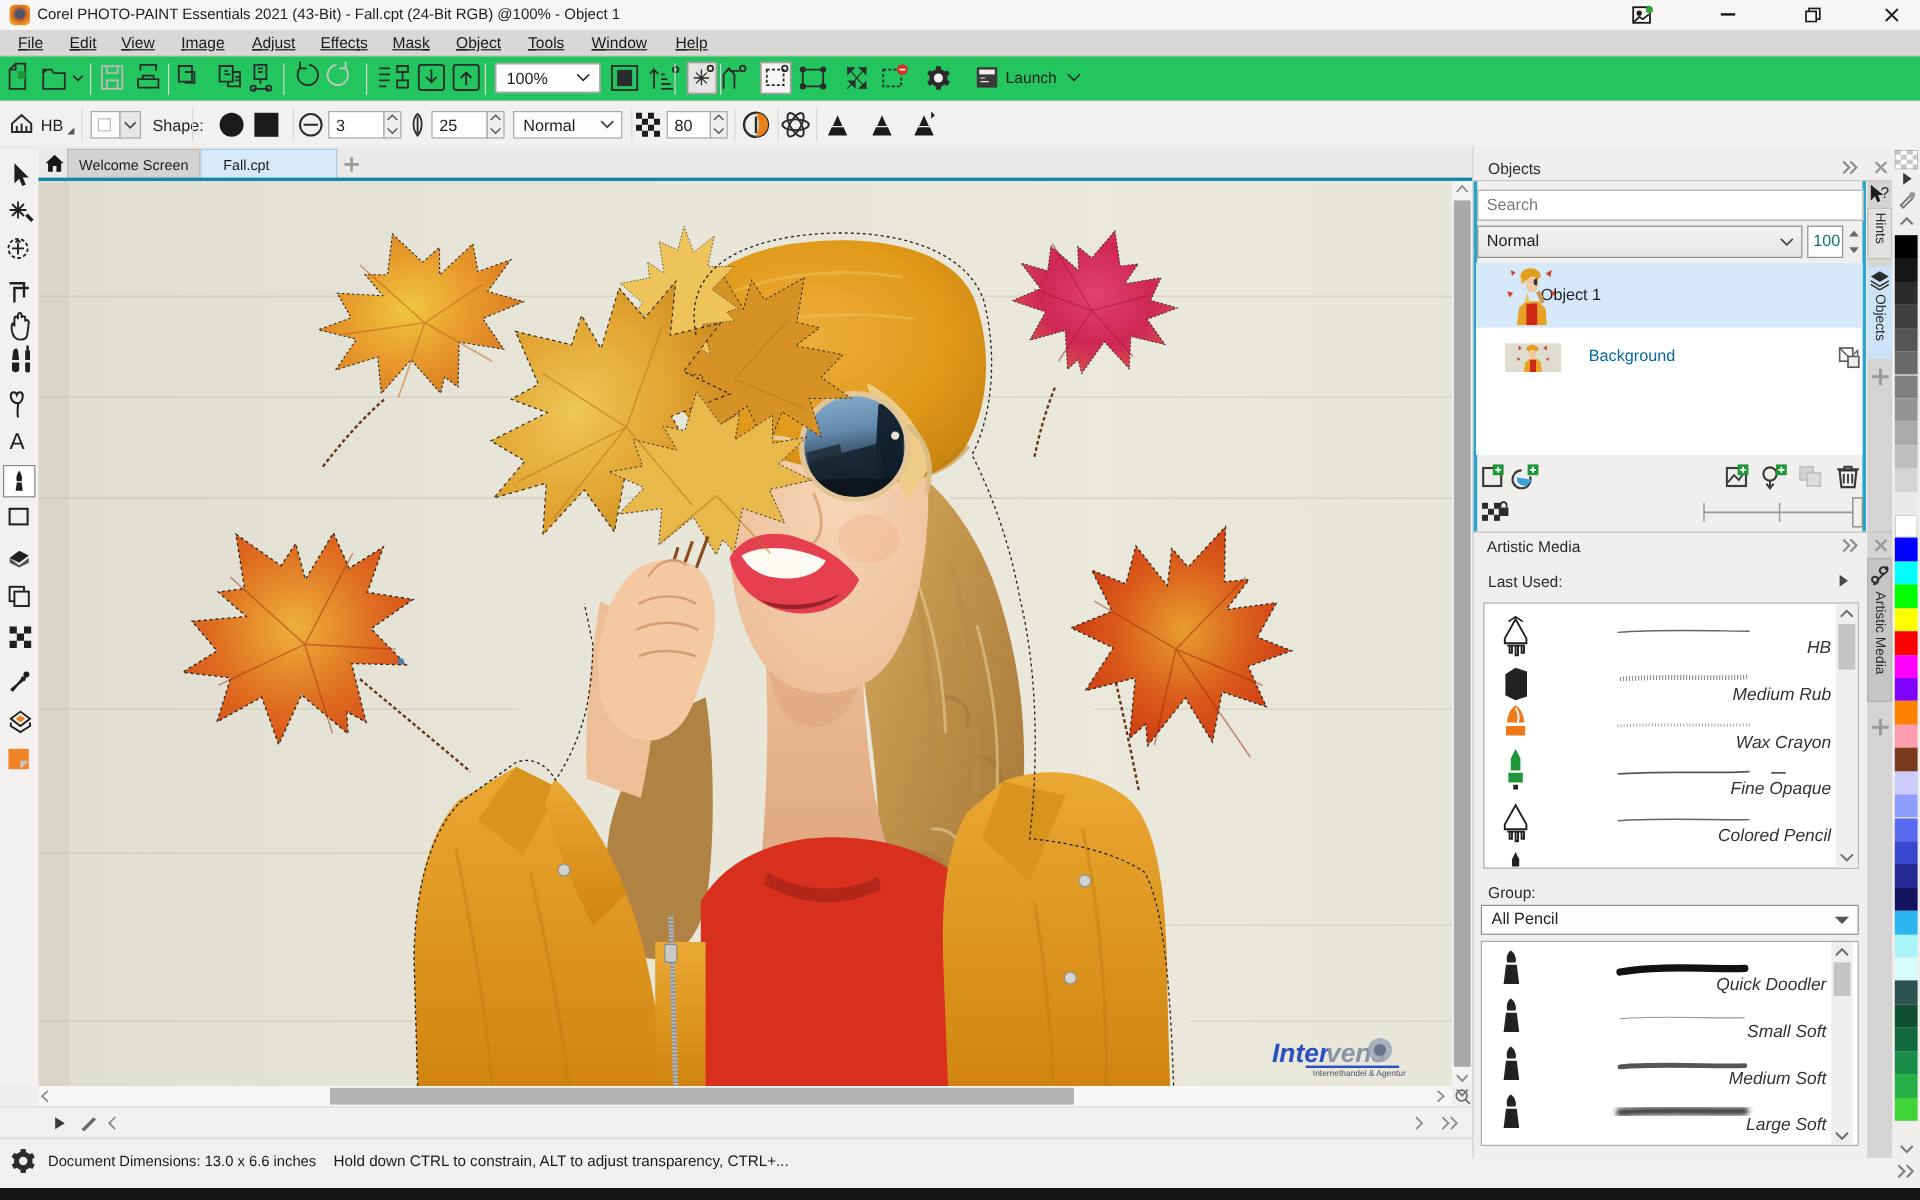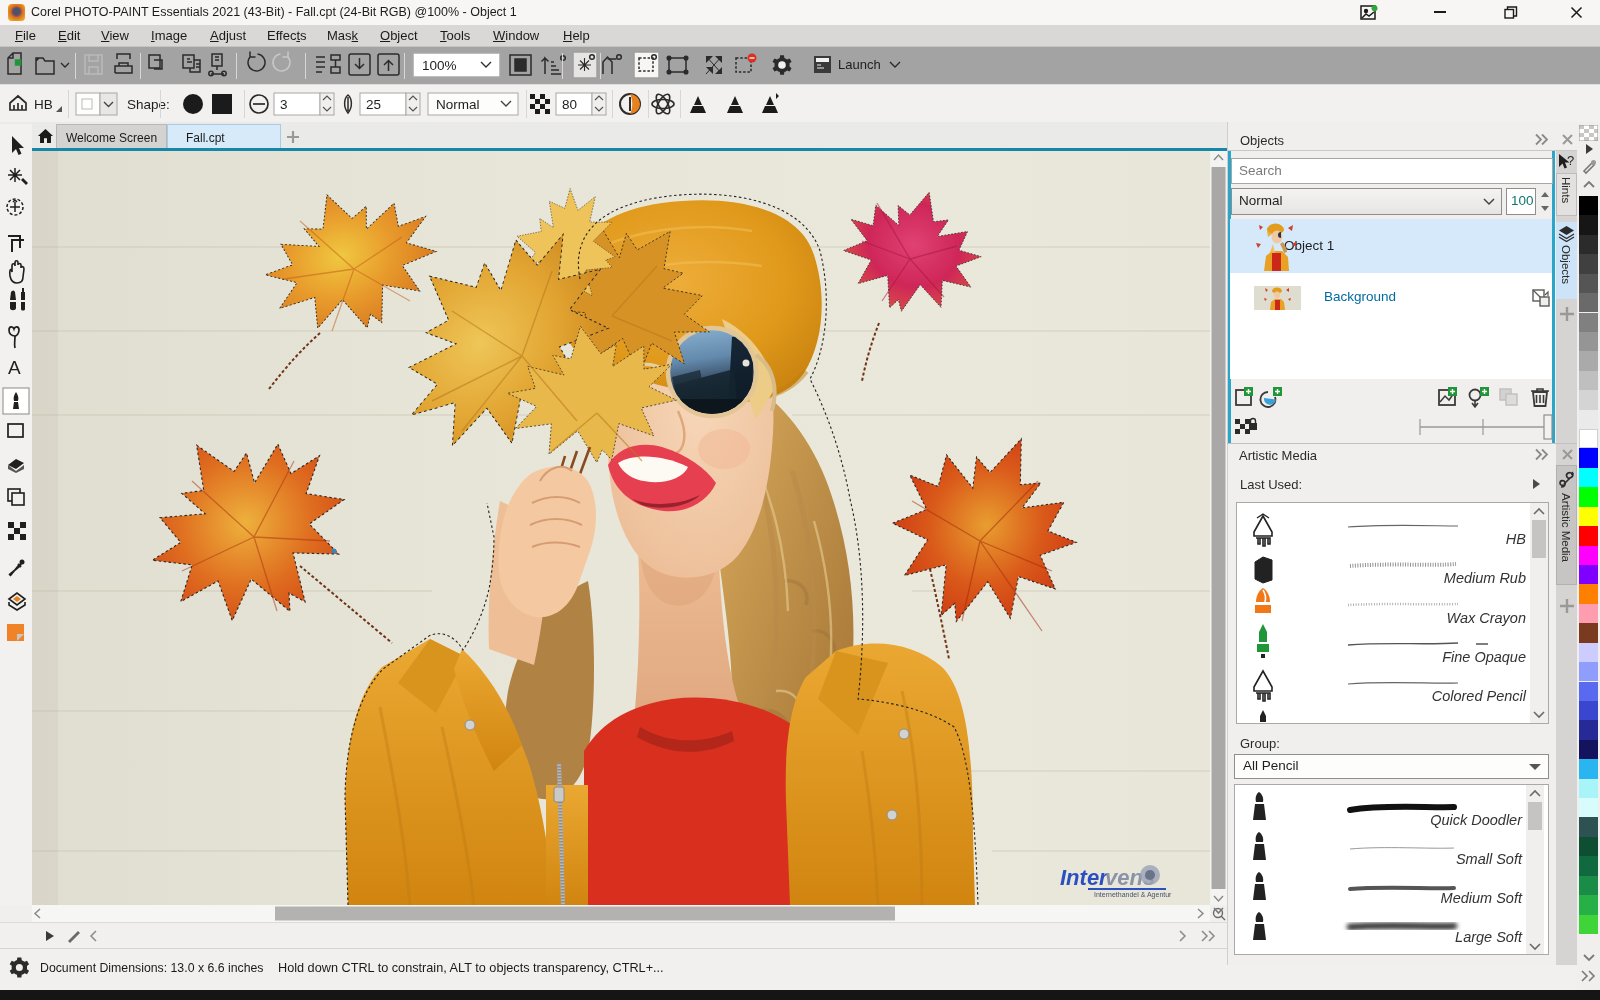--- a/index.html
+++ b/index.html
@@ -2,23 +2,23 @@
 <html><head>
 <meta charset="utf-8">
 <style>
 * { margin:0; padding:0; box-sizing:border-box; }
 html,body { width:1600px; height:1000px; overflow:hidden; font-family:"Liberation Sans",sans-serif; }
 body { position:relative; background:#f0efed; }
 .abs { position:absolute; }
 #titlebar { left:0; top:0; width:1600px; height:25px; background:#f7f6f4; }
 #titlebar .ttext { position:absolute; left:31px; top:5px; font-size:12.5px; color:#1c1c1c; }
 #menubar { left:0; top:25px; width:1600px; height:22px; background:#d9d8d6; border-bottom:1px solid #c5c4c2; }
-.mitem { position:absolute; top:3px; font-size:13px; color:#1a1a1a; }
+.mitem { position:absolute; top:3px; font-size:13px; color:#1a1a1a;text-decoration:underline; }
 .mitem u { text-decoration:underline; }
-#toolbar { left:0; top:47px; width:1600px; height:37px; background:#a3a3a3; }
+#toolbar { left:0; top:47px; width:1600px; height:37px; background:#22c55e; }
 #propbar { left:0; top:84px; width:1600px; height:38px; background:#f2f1ef; border-top:1px solid #e0dfdd; }
 .tsep { position:absolute; top:6px; width:1px; height:26px; background:#d8d7d5; }
 .psep { position:absolute; top:5px; width:1px; height:28px; background:#d8d7d5; }
 #tabrow { left:0; top:122px; width:1600px; height:29px; background:#eaeae8; }
 #tealline { left:30px; top:148px; width:1197px; height:3px; background:#1787a9; }
 .tab { position:absolute; top:2px; height:27px; font-size:12px; color:#1a1a1a; line-height:26px; }
 #toolbox { left:0; top:124px; width:32px; height:781px; background:#f2f1ef; }
 #canvas { left:32px; top:151px; width:1178px; height:754px; background:#e7e5d8;text-align:center; }
 #vscroll { left:1210px; top:151px; width:17px; height:754px; background:#f3f3f2; }
 #hscroll { left:32px; top:905px; width:1178px; height:17px; background:#f6f6f5; }
@@ -472,21 +472,21 @@
   <svg class="abs" style="left:1178px;top:6px" width="60" height="14">
       <path d="M2 2 l5 5-5 5" fill="none" stroke="#8a8a88" stroke-width="1.5"></path>
       <path d="M24 2 l5 5-5 5 M31 2 l5 5-5 5" fill="none" stroke="#8a8a88" stroke-width="1.5"></path>
     </svg>
 </div>
 <div class="abs" id="statusbar">
   <svg class="abs" style="left:8px;top:8px" width="24" height="24" viewBox="0 0 24 24">
       <path fill="#2b2b2b" d="M21.5 13.9a9.6 9.6 0 0 0 0-3.8l2.4-1.8-2.3-3.9-2.7 1.1a9.6 9.6 0 0 0-3.3-1.9L15.2.6H10.6l-.4 2.9a9.6 9.6 0 0 0-3.3 1.9L4.2 4.3 1.9 8.2l2.4 1.8a9.6 9.6 0 0 0 0 3.8l-2.4 1.8 2.3 3.9 2.7-1.1a9.6 9.6 0 0 0 3.3 1.9l.4 2.9h4.6l.4-2.9a9.6 9.6 0 0 0 3.3-1.9l2.7 1.1 2.3-3.9zM12.9 16a4 4 0 1 1 0-8 4 4 0 0 1 0 8z" transform="scale(0.88)"></path>
     </svg>
   <div class="abs" style="left:40px;top:12px;font-size:12.3px;color:#1a1a1a">Document Dimensions: 13.0 x 6.6 inches</div>
-  <div class="abs" style="left:278px;top:12px;font-size:12.7px;color:#1a1a1a">Hold down CTRL to constrain, ALT to objects transparency, CTRL+...</div>
+  <div class="abs" style="left:278px;top:12px;font-size:12.7px;color:#1a1a1a">Hold down CTRL to constrain, ALT to adjust transparency, CTRL+...</div>
 </div>
 <div class="abs" id="blackstrip"></div>
 <div class="abs" id="rightpanel"></div>
 <div class="abs" id="dockstrip"></div>
 <div class="hdr13" style="left:1240px;top:133px">Objects</div>
 <svg class="abs" style="left:1534px;top:133px" width="45" height="13">
     <path d="M2 1.5 l5 5-5 5 M8 1.5 l5 5-5 5" fill="none" stroke="#8a8a88" stroke-width="1.8"></path>
     <path d="M29 2 l9 9 M38 2 l-9 9" stroke="#9a9998" stroke-width="2"></path>
   </svg>
 <div class="abs" style="left:1227px;top:150px;width:350px;height:1px;background:#c9c8c6"></div>

